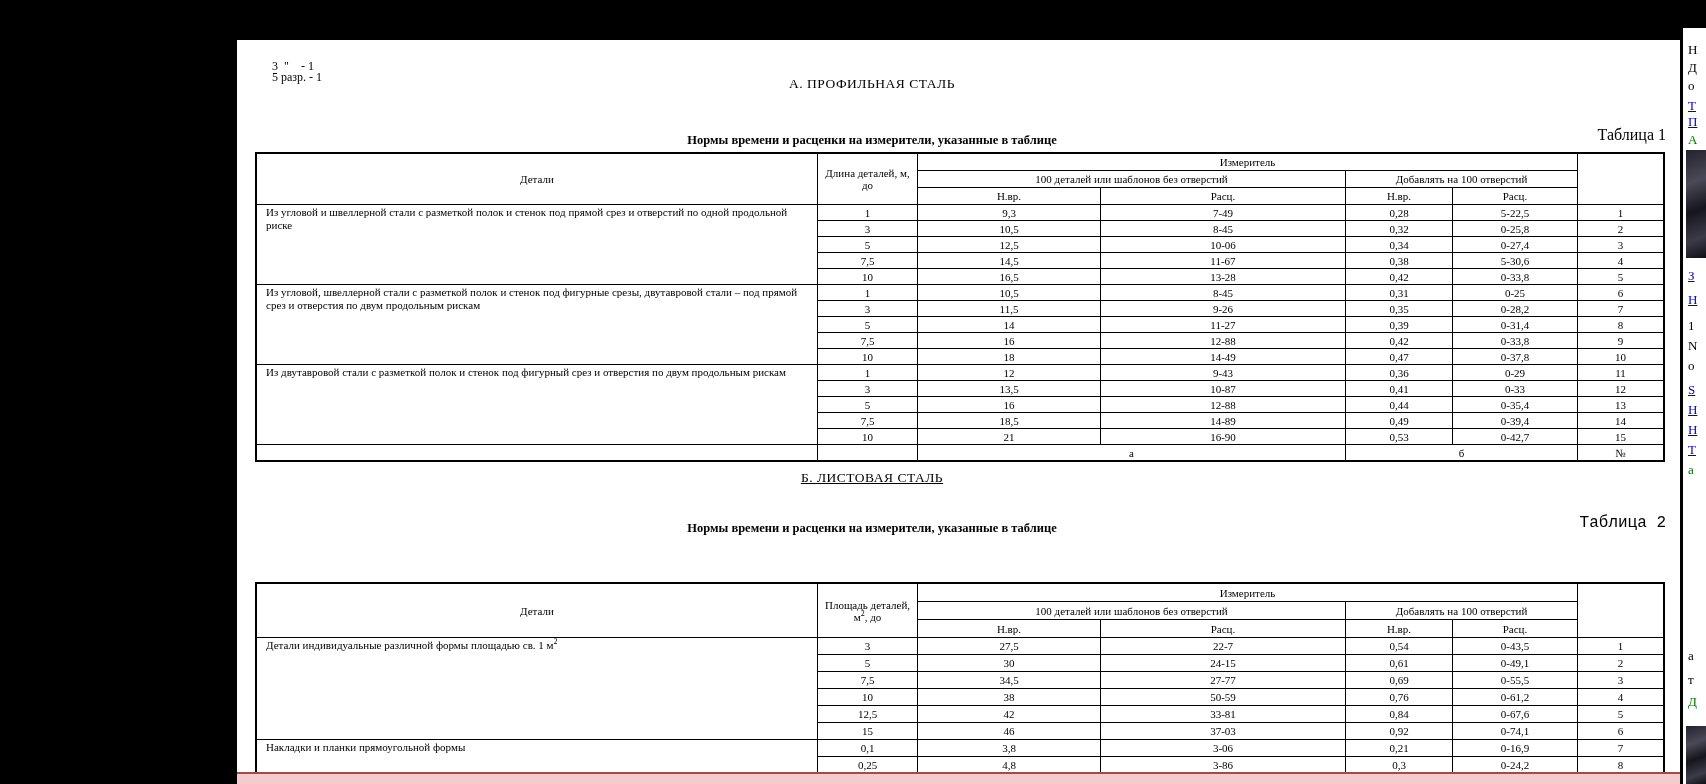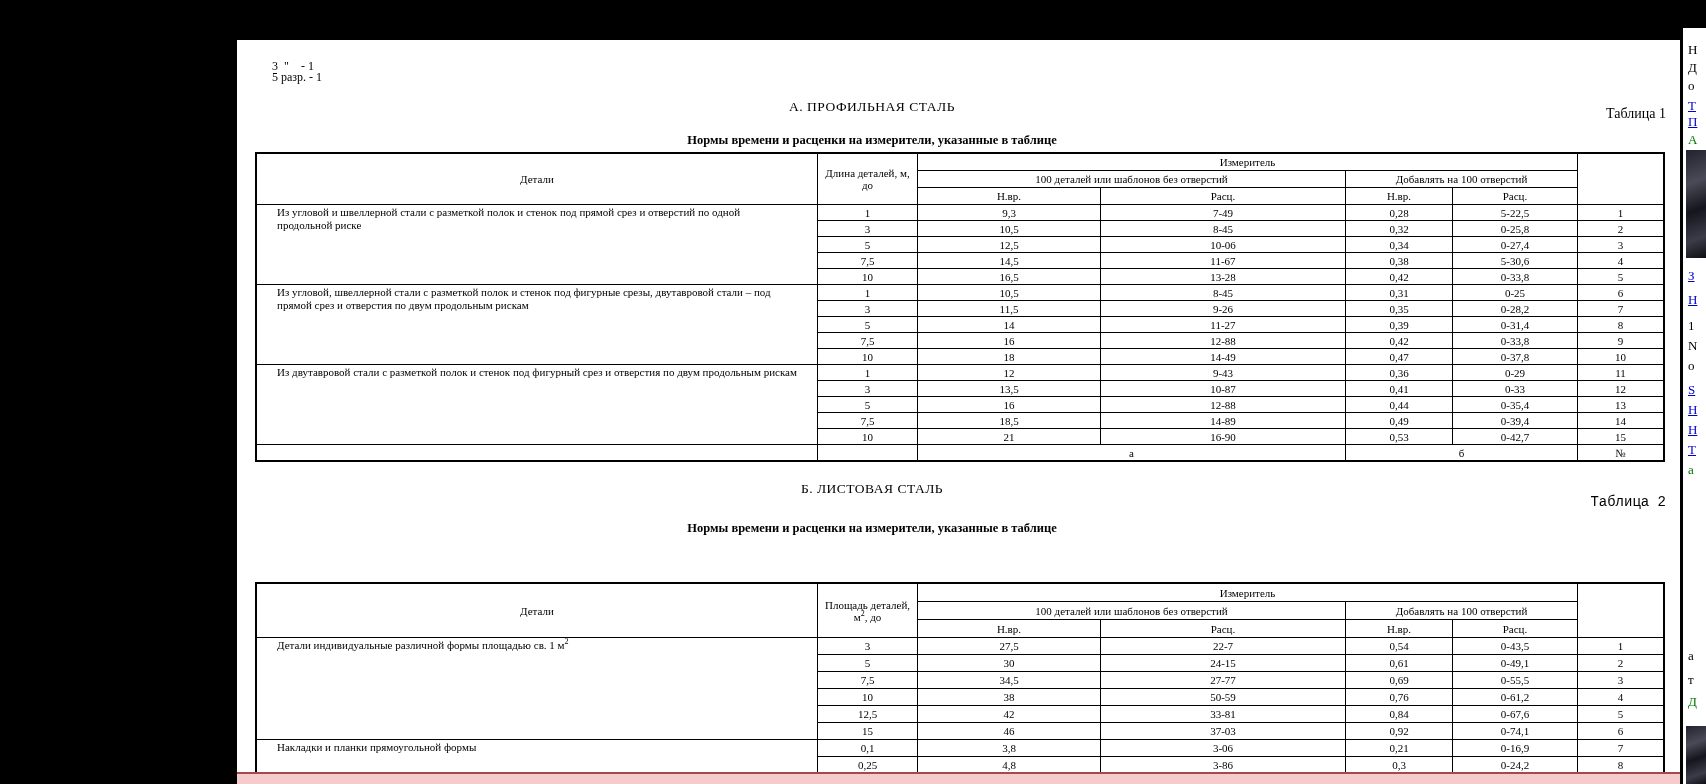--- a/index.html
+++ b/index.html
@@ -15,41 +15,41 @@
     position: absolute; left: 237px; top: 40px;
     width: 1443px; height: 732px;
     background: #fff; overflow: hidden;
   }
   .pre-line { position: absolute; left: 35px; font-size: 12px; white-space: pre; }
   .pre-line.l1 { top: 2px; margin-top: 28px; }
   .pre-line.l2 { top: 19px; }
   .center-line { position: absolute; left: 0; width: 1270px; text-align: center; }
   .section-title { font-size: 13.5px; letter-spacing: 0.5px; }
   .caption { font-weight: bold; font-size: 12.5px; }
-  .tab-label { position: absolute; right: 14px; font-size: 14px; }
+  .tab-label { position: absolute; right: 14px; font-size: 16px; margin-top: 20px; }
 
   table.measure-table {
     position: absolute; left: 19px;
     border-collapse: collapse; table-layout: fixed;
     width: 1407px;
     outline: 1px solid #000;
   }
   .measure-table th, .measure-table td {
     border: 1px solid #000;
     font-weight: normal;
     font-size: 11px;
     line-height: 12px;
     text-align: center;
     vertical-align: middle;
     overflow: hidden;
     padding: 0 2px;
   }
   .measure-table td.details {
     text-align: left; vertical-align: top;
-    padding: 1px 20px; line-height: 13px;
+    padding: 1px 9px; line-height: 13px;
   }
   .t1 thead tr { height: 17px; }
   .t1 tbody tr { height: 16px; }
   .t1 tfoot tr { height: 16px; }
   .t2 thead tr { height: 18px; }
   .t2 tbody tr { height: 17px; }
   sup { font-size: 8px; line-height: 0; }
 
   .bottom-bar {
     position: absolute; left: 237px; top: 772px;
@@ -73,21 +73,21 @@
   .img-bottom { top: 698px; height: 58px; }
 </style>
 </head>
 <body>
 
 <div class="page">
 
   <div class="pre-line l1">5 разр. - 1</div>
   <div class="pre-line l2">3  "    - 1</div>
 
-  <div class="center-line section-title" style="top:59px;">А. ПРОФИЛЬНАЯ СТАЛЬ</div>
+  <div class="center-line section-title" style="top:36px;">А. ПРОФИЛЬНАЯ СТАЛЬ</div>
   <div class="tab-label" style="top:66px;">Таблица 1</div>
   <div class="center-line caption" style="top:93px;">Нормы времени и расценки на измерители, указанные в таблице</div>
 
   <table class="measure-table t1" style="top:113px;">
     <colgroup>
       <col style="width:561px">
         <col style="width:100px">
         <col style="width:183px">
       <col style="width:245px">
         <col style="width:107px">
@@ -241,21 +241,21 @@
       <tr>
         <td></td>
         <td></td>
         <td colspan="2">а</td>
         <td colspan="2">б</td>
         <td>№</td>
       </tr>
     </tfoot>
   </table>
 
-  <div class="center-line section-title" style="top:441px;">Б. ЛИСТОВАЯ СТАЛЬ</div>
+  <div class="center-line section-title" style="top:430px;text-decoration:underline;">Б. ЛИСТОВАЯ СТАЛЬ</div>
   <div class="tab-label" style="top:454px;font-family:Liberation Mono, monospace;">Таблица 2</div>
   <div class="center-line caption" style="top:481px;">Нормы времени и расценки на измерители, указанные в таблице</div>
 
   <table class="measure-table t2" style="top:543px;">
     <colgroup>
       <col style="width:561px">
         <col style="width:100px">
         <col style="width:183px">
       <col style="width:245px">
         <col style="width:107px">

